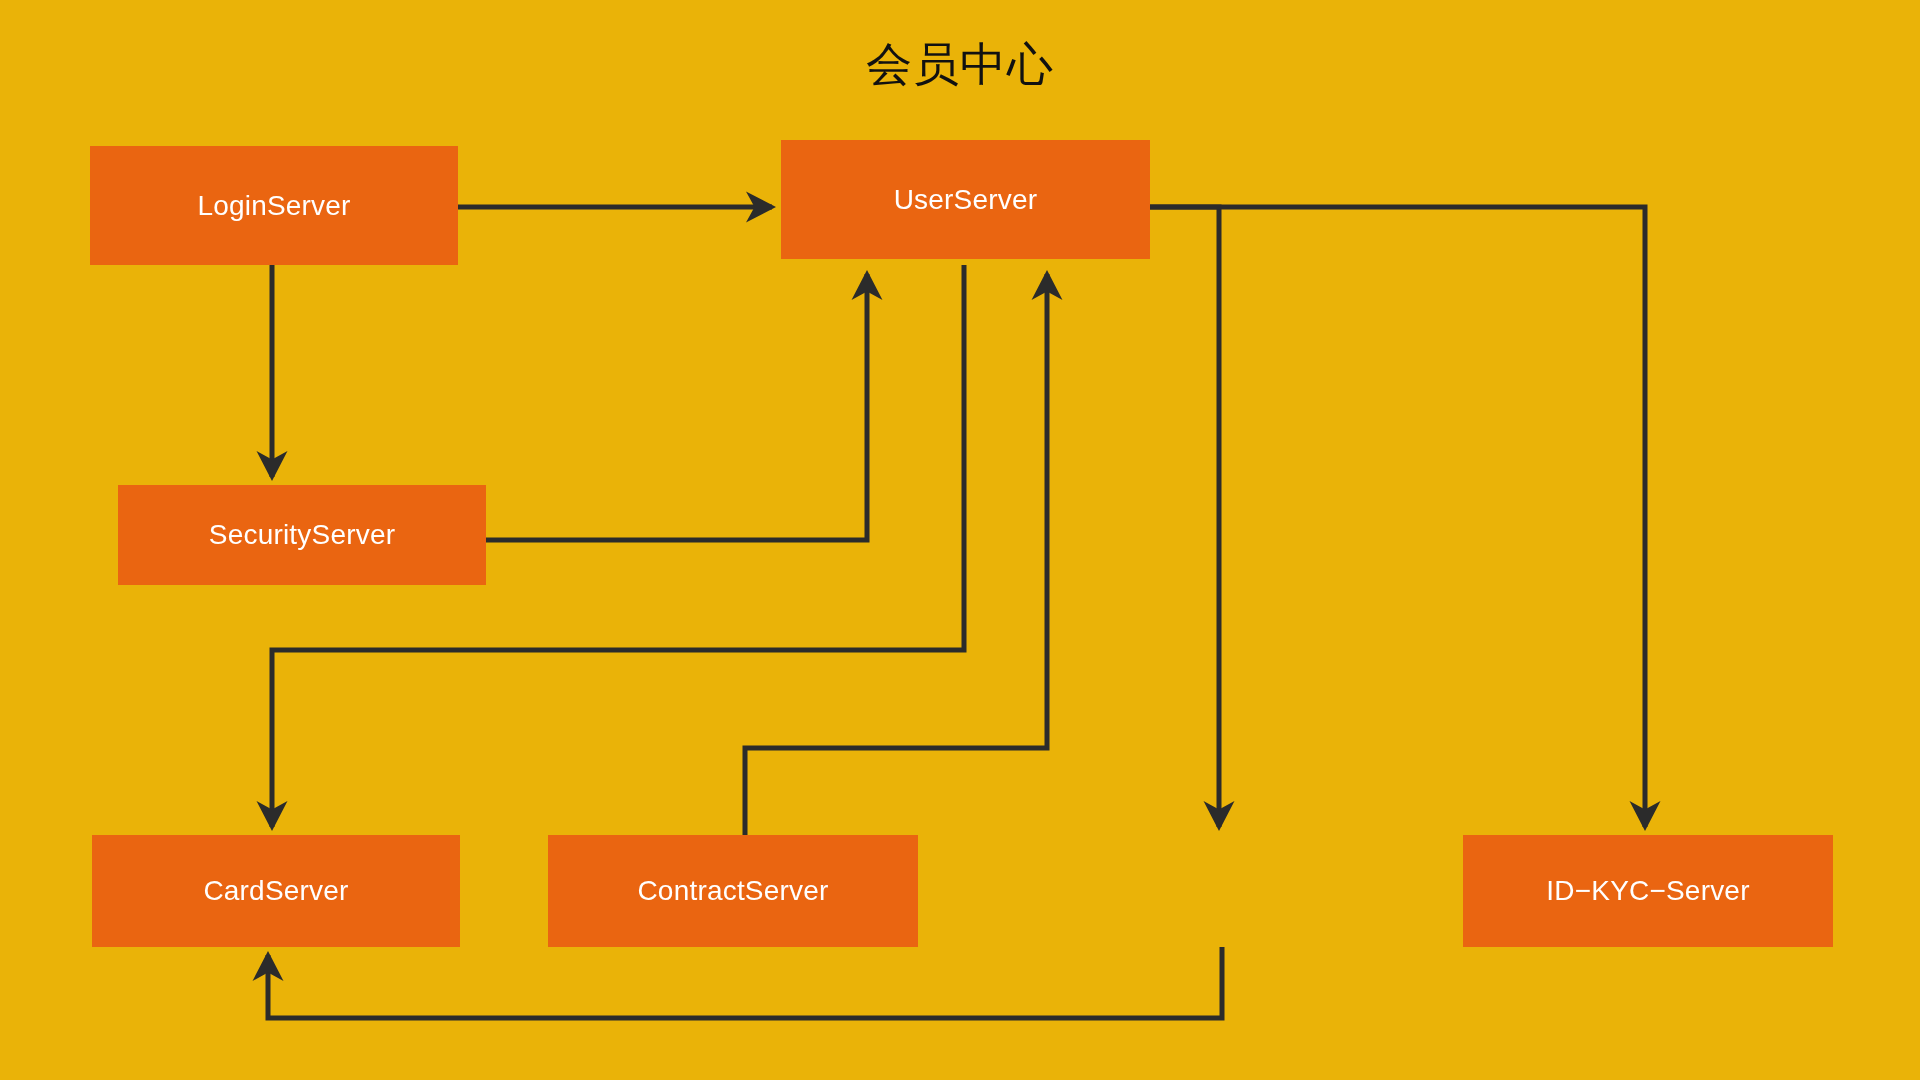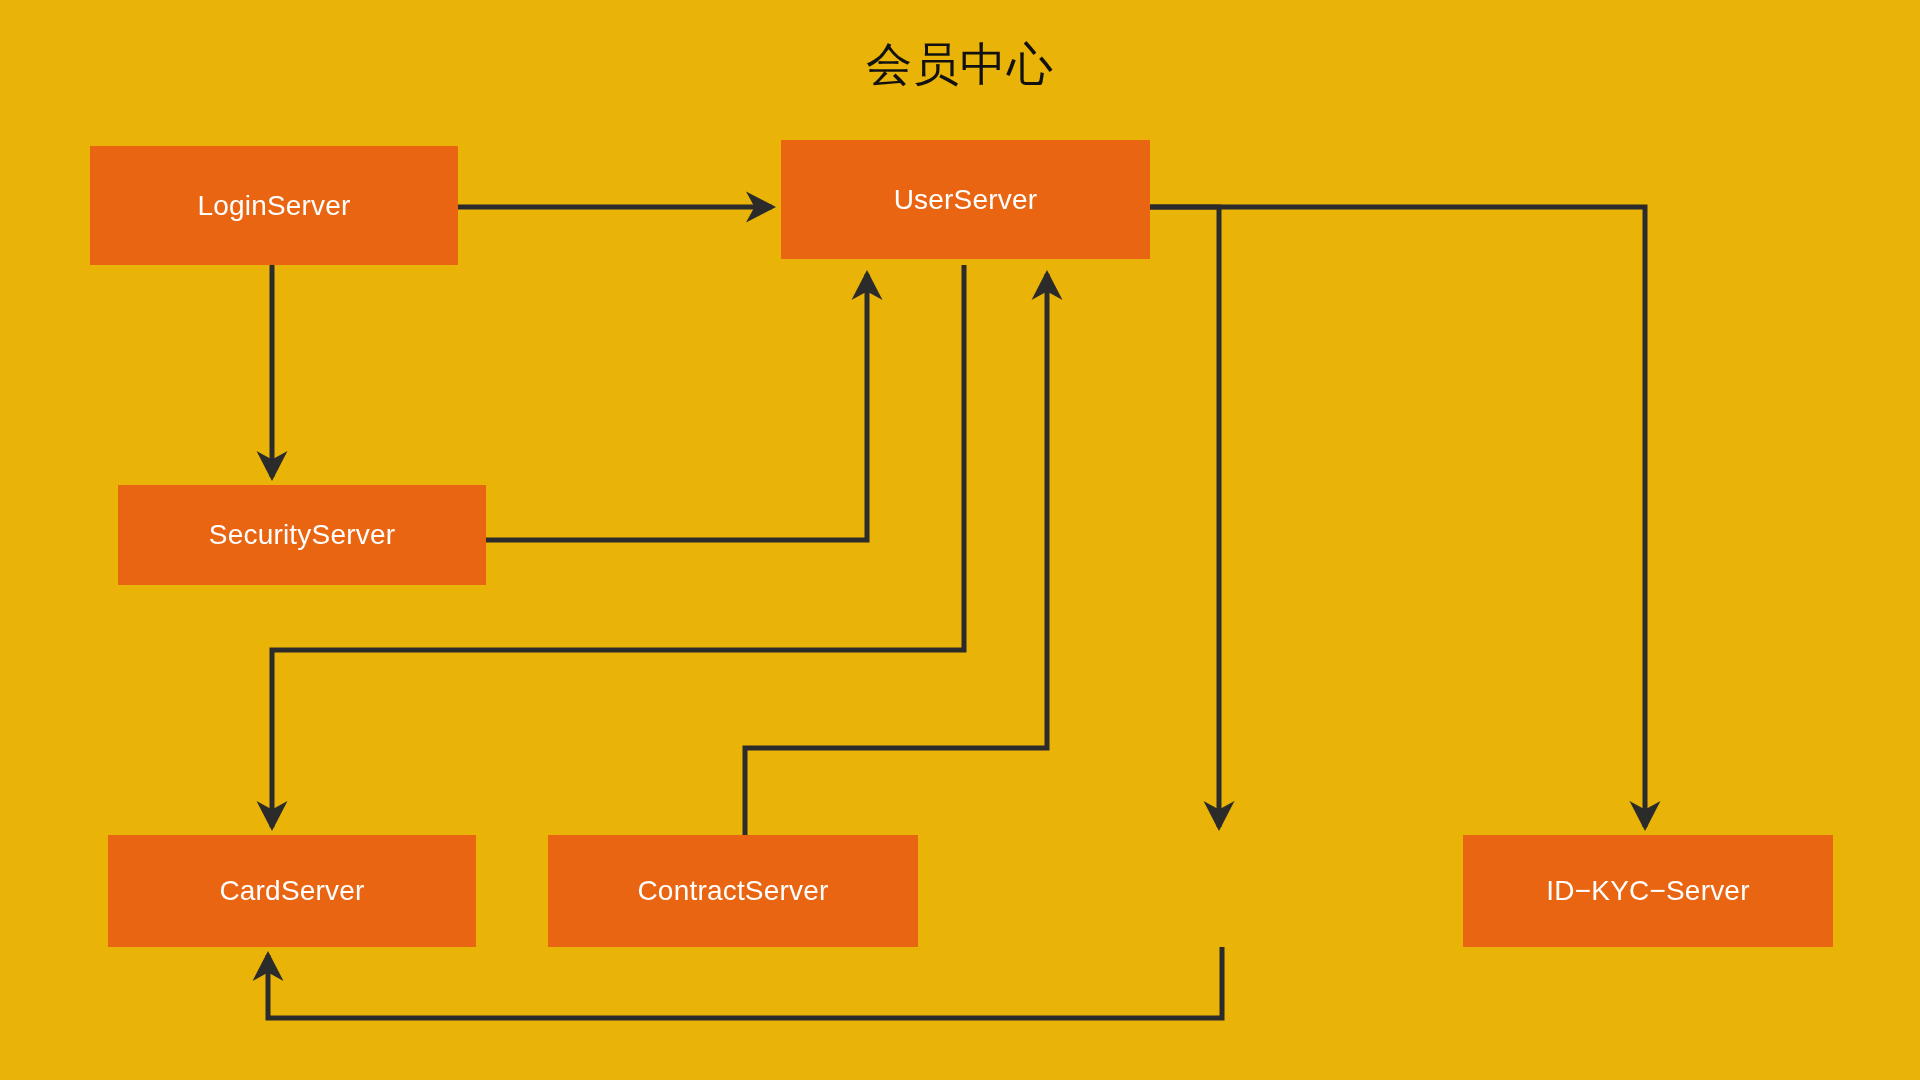--- a/index.html
+++ b/index.html
@@ -88,21 +88,21 @@
 
   <div class="node" id="node-login" style="left: 90px; top: 146px; width: 368px; height: 119px; background: rgb(234, 101, 17); color: rgb(255, 255, 255);">
     <span>LoginServer</span>
   </div>
   <div class="node" id="node-user" style="left: 781px; top: 140px; width: 369px; height: 119px; background: rgb(234, 101, 17); color: rgb(255, 255, 255);">
     <span>UserServer</span>
   </div>
   <div class="node" id="node-security" style="left: 90px; top: 485px; width: 368px; height: 100px; background: rgb(234, 101, 17); color: rgb(255, 255, 255); margin-left: 28px;">
     <span>SecurityServer</span>
   </div>
-  <div class="node" id="node-card" style="left: 108px; top: 835px; width: 368px; height: 112px; background: rgb(234, 101, 17); color: rgb(255, 255, 255);">
+  <div class="node" id="node-card" style="left: 92px; top: 835px; width: 368px; height: 112px; background: rgb(234, 101, 17); color: rgb(255, 255, 255);">
     <span>CardServer</span>
   </div>
   <div class="node" id="node-contract" style="left: 548px; top: 835px; width: 370px; height: 112px; background: rgb(234, 101, 17); color: rgb(255, 255, 255);">
     <span>ContractServer</span>
   </div>
   <div class="node" id="node-idkyc" style="left: 1463px; top: 835px; width: 370px; height: 112px; background: rgb(234, 101, 17); color: rgb(255, 255, 255);">
     <span>ID−KYC−Server</span>
   </div>
 
 </div>

